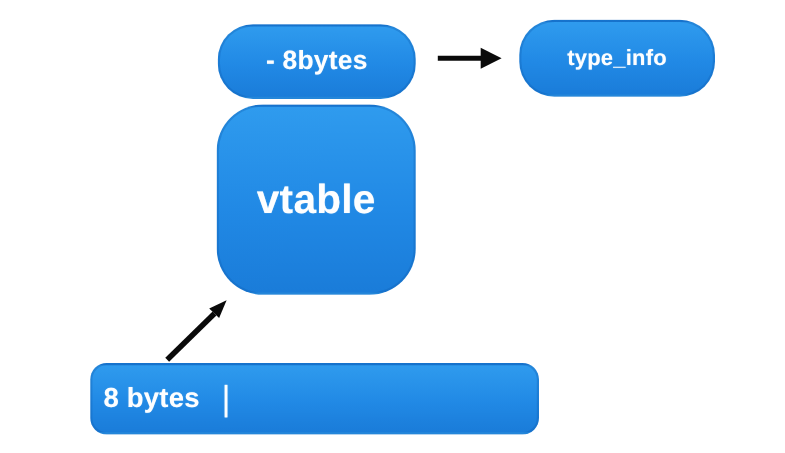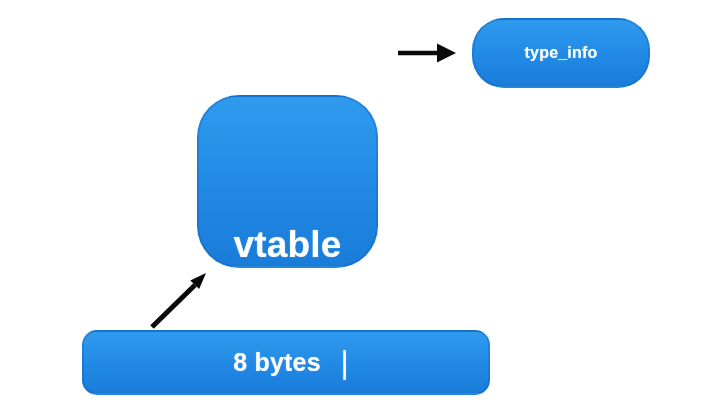--- a/index.html
+++ b/index.html
@@ -31,52 +31,54 @@
   .node-offset {
     left: 198px; top: 22px;
     width: 180px; height: 68px;
     border-radius: 32px;
     font-size: 24px;
   }
   .node-typeinfo {
     left: 472px; top: 18px;
     width: 178px; height: 70px;
     border-radius: 32px;
-    font-size: 16px;
+    font-size: 20px;
   }
   .node-vtable {
     left: 197px; top: 95px;
     width: 181px; height: 173px;
     border-radius: 42px;
     font-size: 37px;
-    align-items: flex-end;
   }
   .node-object {
     left: 82px; top: 330px;
     width: 408px; height: 65px;
     border-radius: 15px;
     font-size: 25px;
-    justify-content: center;
+    justify-content: flex-start;
     padding-left: 10px;
   }
   .node-object .size-label { margin-left: 0; }
   .node-object .separator {
     margin-left: 20px;
     font-size: 30px;
     font-weight: normal;
     transform: scaleY(1.05);
   }
   .node-object .object-label { margin-left: 52px; }
   .arrow-svg { position: absolute; overflow: visible; }
 </style>
 </head>
 <body>
 
 <div class="canvas">
 
+  <div class="node node-offset">
+    <span>- 8bytes</span>
+  </div>
 
   <svg class="arrow-svg" style="left:396px; top:40px;" width="62" height="26" viewBox="0 0 62 26">
     <line x1="2" y1="13" x2="43" y2="13" stroke="#0a0a0a" stroke-width="4.5"></line>
     <polygon points="60,13 41,3.5 41,22.5" fill="#0a0a0a"></polygon>
   </svg>
 
   <div class="node node-typeinfo">
     <span>type_info</span>
   </div>
 

